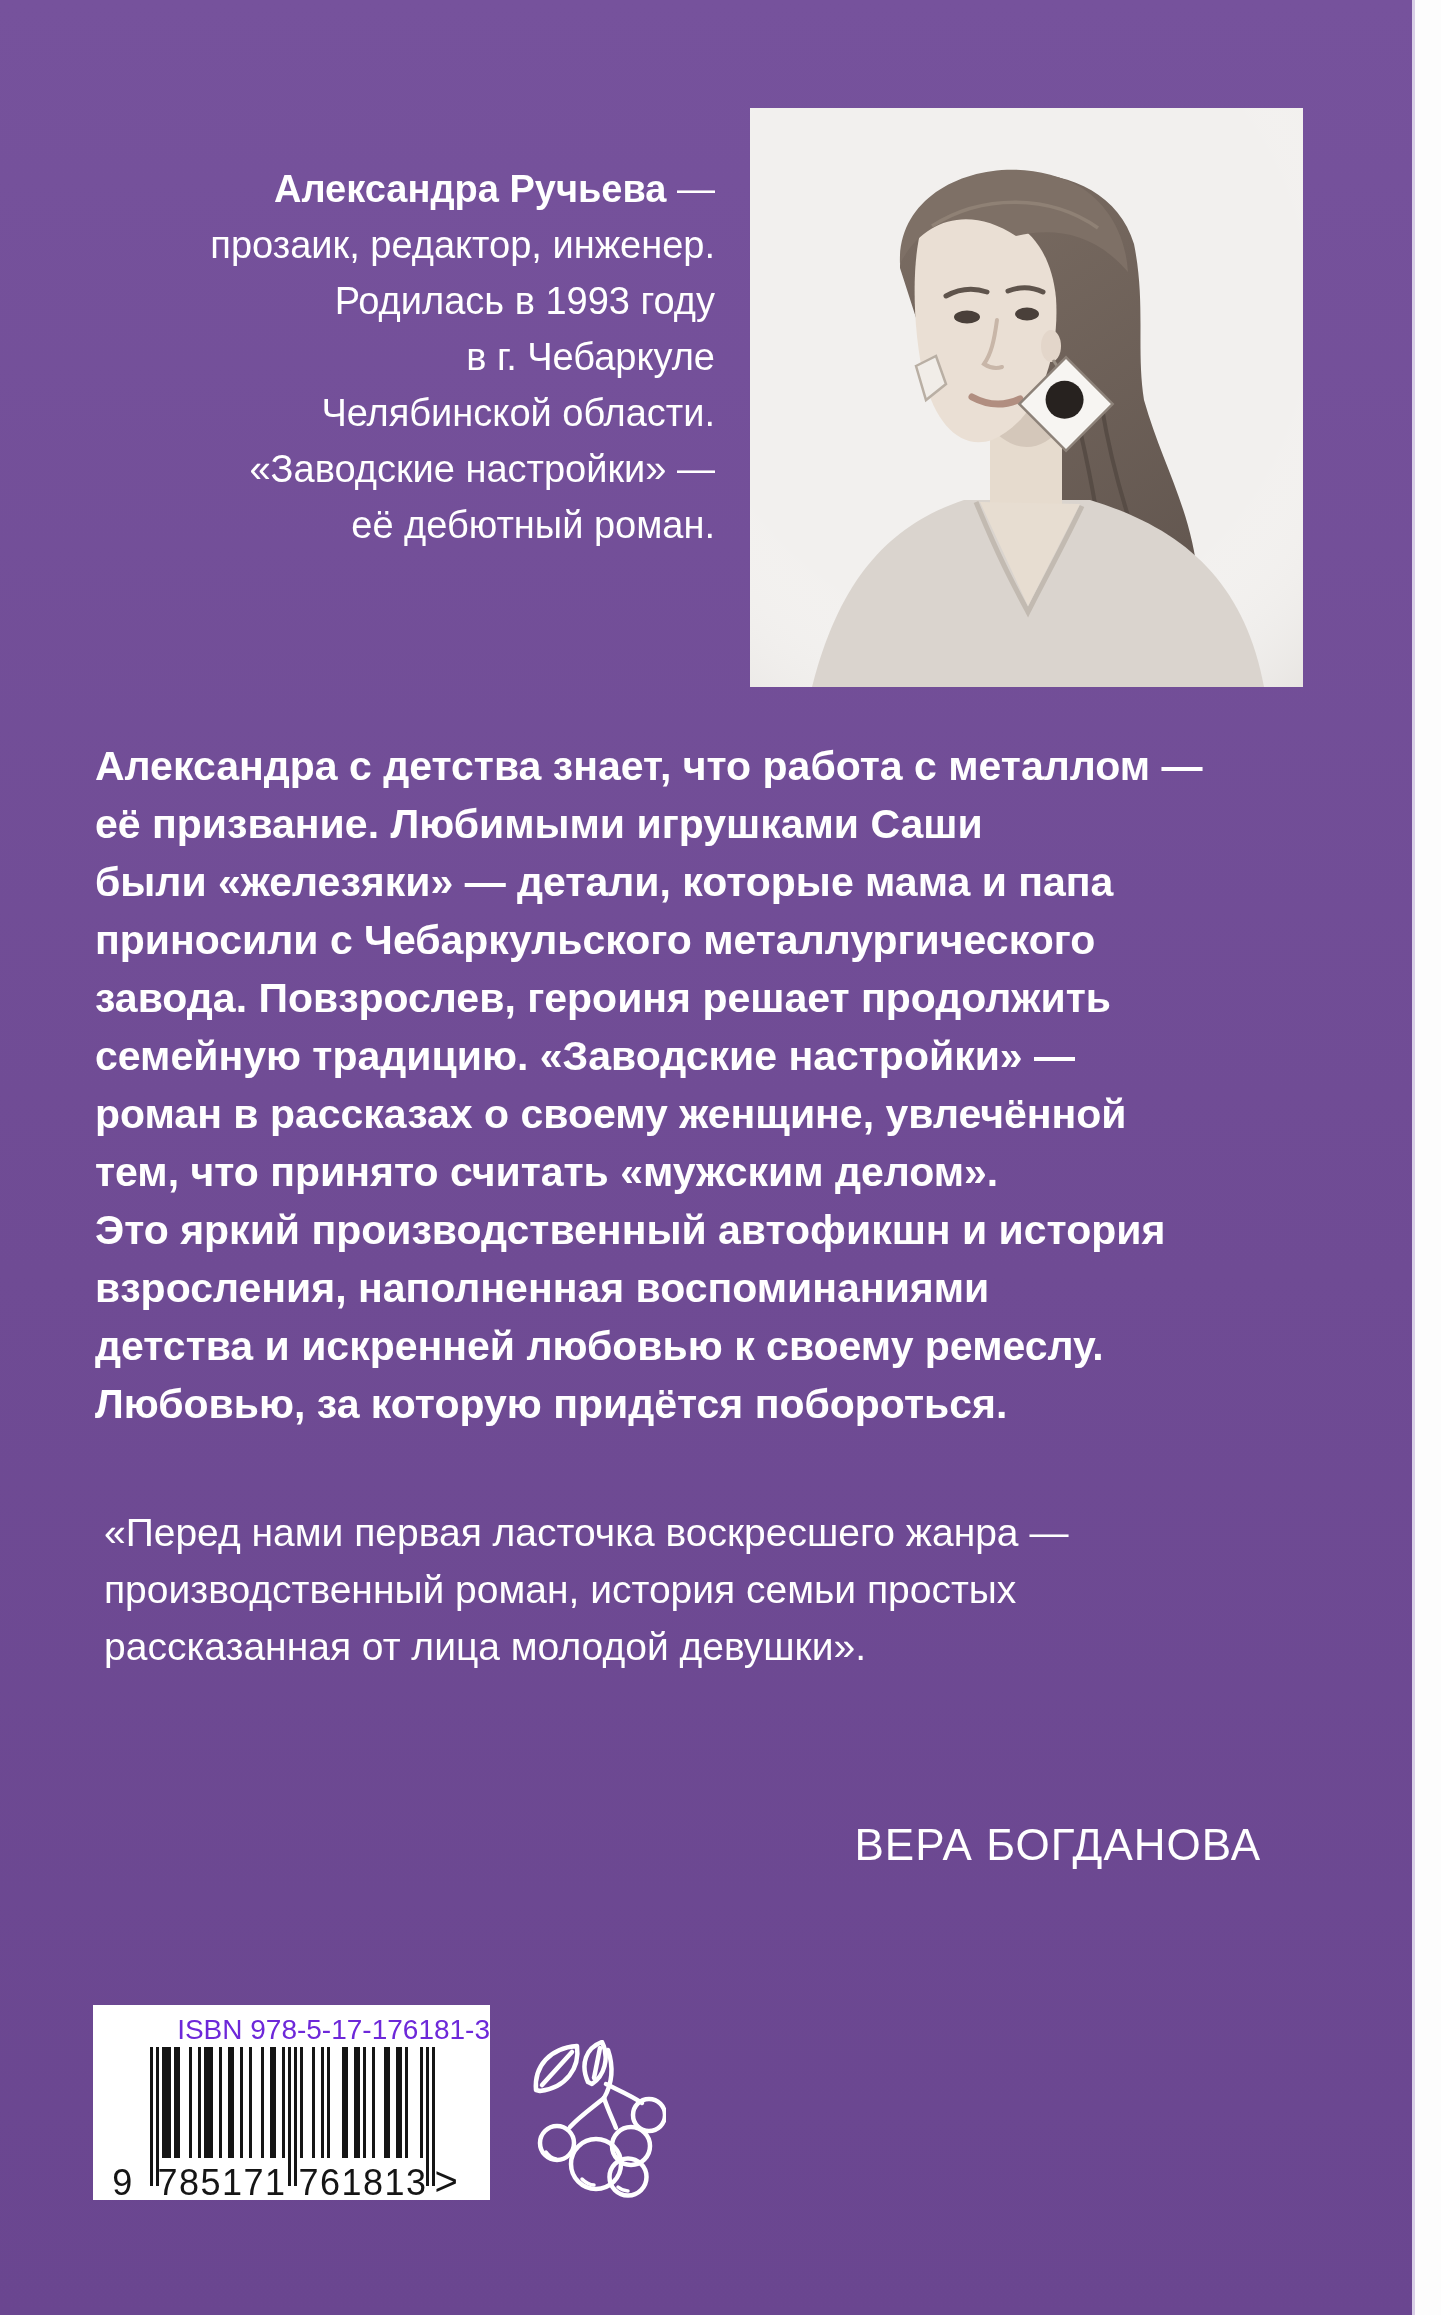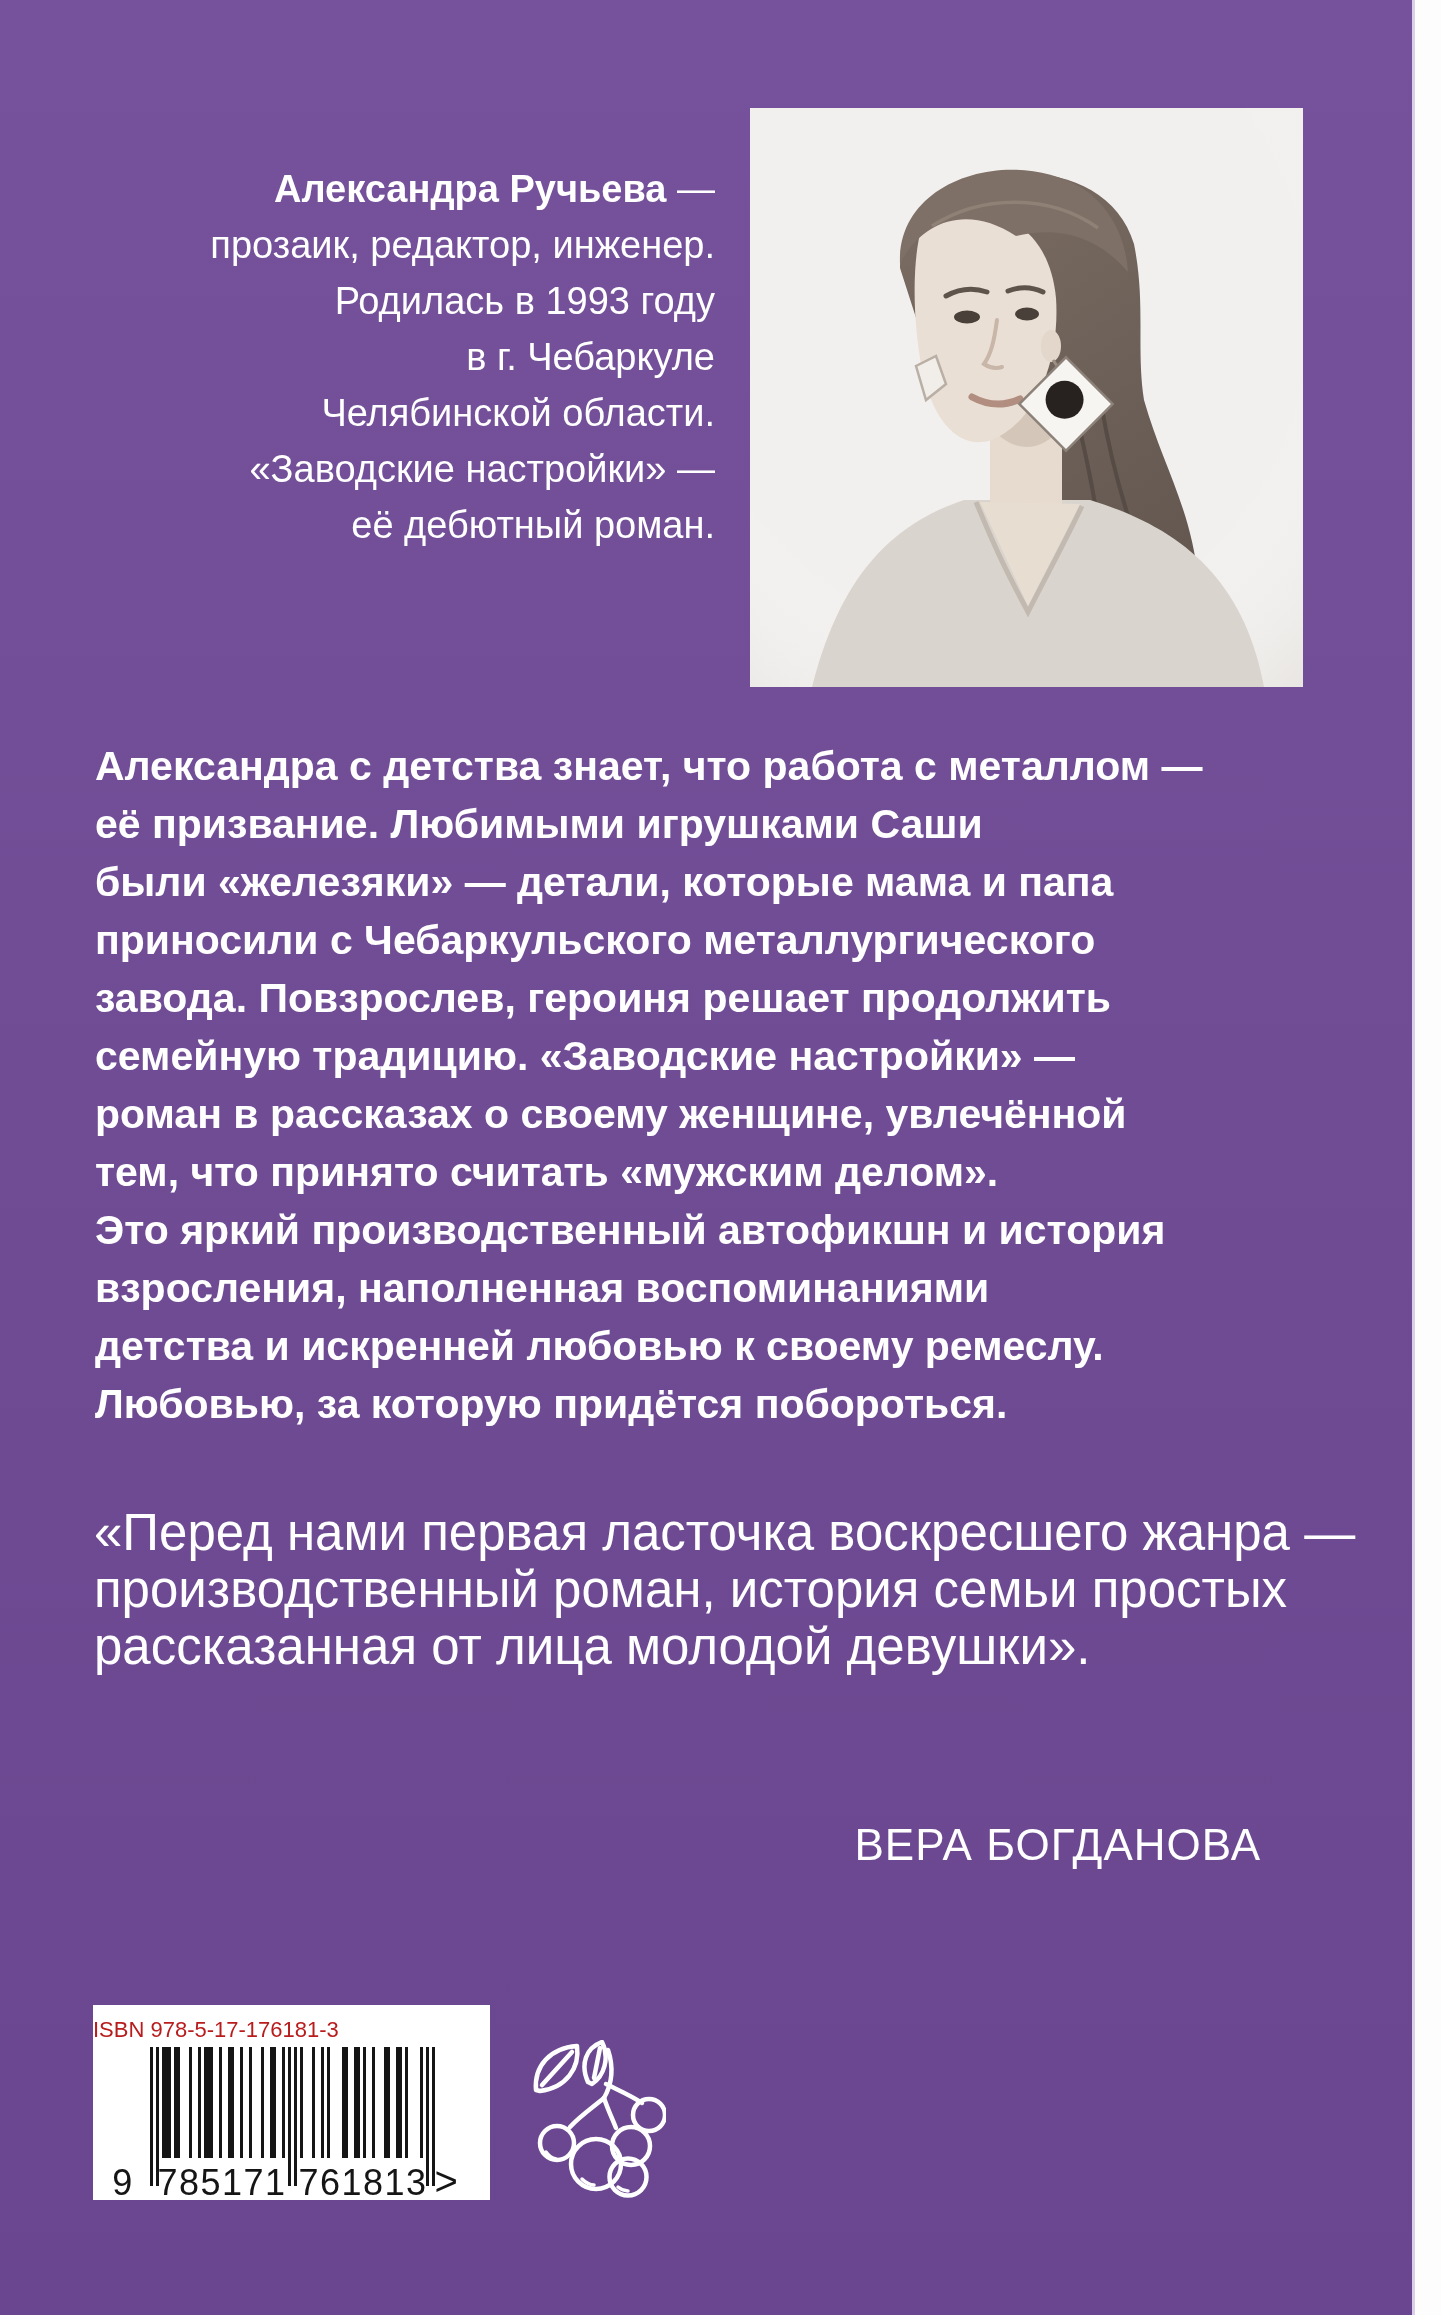--- a/index.html
+++ b/index.html
@@ -17,29 +17,29 @@
 
   
   .photo{position:absolute;left:750px;top:108px;width:553px;height:579px;overflow:hidden;}
   .photo svg{display:block;}
 
   
   .annotation{position:absolute;left:95px;top:737px;width:1280px;
               color:#fff;font-size:41px;line-height:58px;font-weight:700;}
 
   
-  .quote{position:absolute;left:94px;top:1504px;width:1280px;
-         color:#fff;font-size:51px;line-height:57px;font-weight:400;}
+  .quote{position:absolute;left:104px;top:1504px;width:1280px;
+         color:#fff;font-size:39px;line-height:57px;font-weight:400;}
   .attribution{position:absolute;right:151px;top:1820px;color:#fff;
                font-size:44px;line-height:50px;font-weight:400;letter-spacing:1px;}
 
   
   .barcode-box{position:absolute;left:93px;top:2005px;width:397px;height:195px;background:#fff;}
-  .isbn-label{position:absolute;left:0;top:8px;width:100%;text-align:left;
-              color:#b91c1c;font-size:22px;line-height:34px;font-weight:400;}
+  .isbn-label{position:absolute;left:0;top:8px;width:100%;text-align:right;
+              color:#6d28d9;font-size:28px;line-height:34px;font-weight:400;}
   .barcode-svg{position:absolute;left:0;top:42px;}
 
   
   .logo{position:absolute;left:530px;top:2040px;width:136px;height:158px;}
 </style>
 </head>
 <body>
 
 <div class="page">
   <div class="cover">

